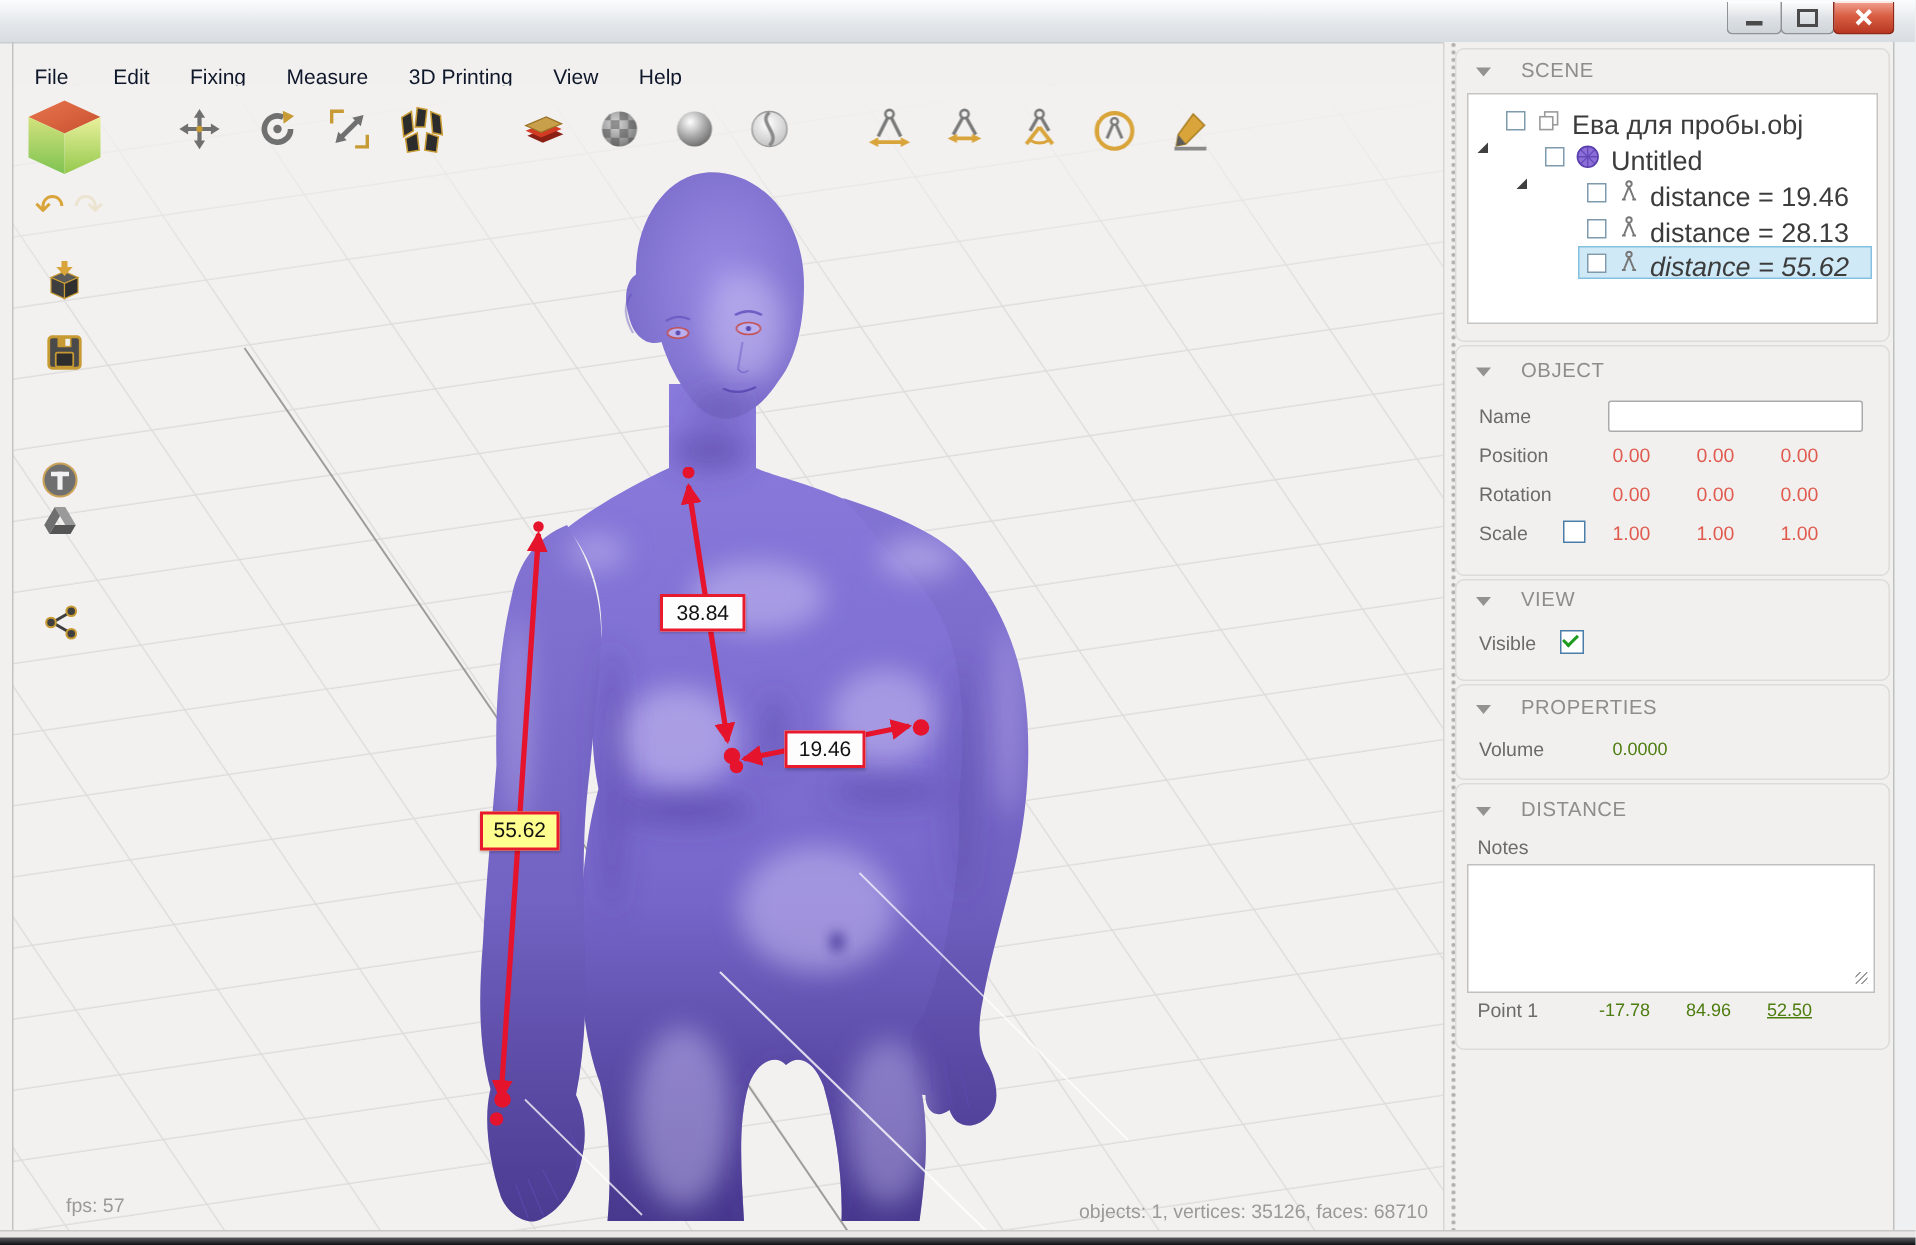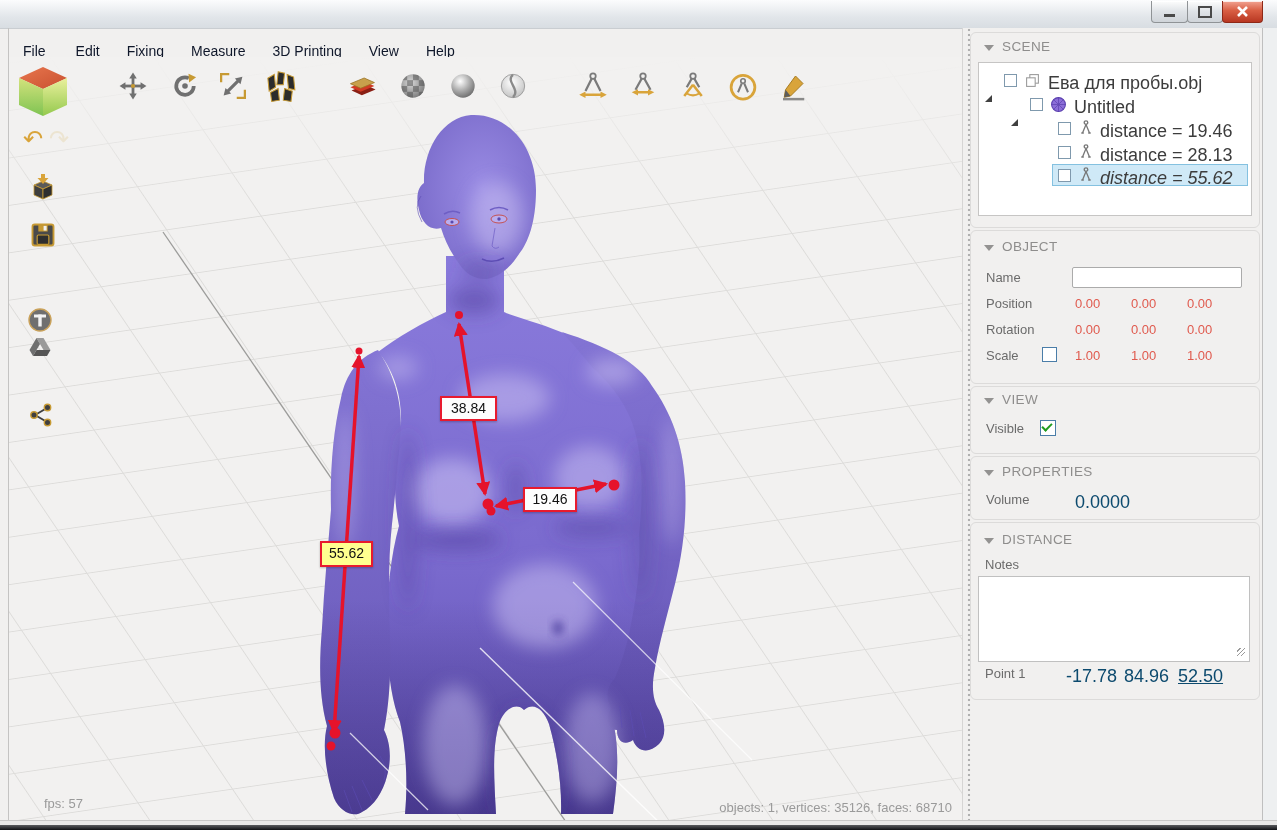--- a/index.html
+++ b/index.html
@@ -36,21 +36,21 @@
   #fps{left:44px;top:796px;color:#9a9a9a;font-size:13px;}
   #stats{left:700px;top:800px;width:252px;text-align:right;color:#9a9a9a;font-size:13px;}
 
   
   #splitter{left:962px;top:28px;width:12px;height:794px;background-color:#f1f0ef;background-image:radial-gradient(circle at 6px 2px,#b0b0b0 1.1px,transparent 1.6px);background-size:12px 5px;background-repeat:repeat-y;border-left:1px solid #d6d5d4;border-right:1px solid #d6d5d4;}
 
   
   #panel{left:974px;top:28px;width:288px;height:794px;background:#f1f0ef;}
   #panel-right-frame{left:1262px;top:28px;width:15px;height:794px;background:#eef0f1;border-left:1px solid #bfbfbf;}
   .section{border:1px solid #dcdbda;border-radius:6px;background:#f1f0ef;}
-  .sec-header{display:flex;align-items:center;gap:8px;color:#8e8d8c;font-size:13.5px;letter-spacing:.4px;}
+  .sec-header{display:flex;align-items:center;gap:20px;color:#8e8d8c;font-size:13.5px;letter-spacing:.4px;}
   .tri-down{width:0;height:0;border-left:5px solid transparent;border-right:5px solid transparent;border-top:6px solid #939291;margin-top:2px;}
   #sec-scene{left:970px;top:32px;width:288px;height:194px;}
   #sec-object{left:970px;top:230px;width:288px;height:152px;}
   #sec-view{left:970px;top:386px;width:288px;height:66px;}
   #sec-props{left:970px;top:456px;width:288px;height:62px;}
   #sec-dist{left:970px;top:522px;width:288px;height:176px;}
   .hdr-scene{left:984px;top:39px;}
   .hdr-object{left:984px;top:239px;}
   .hdr-view{left:984px;top:392px;}
   .hdr-props{left:984px;top:464px;}
@@ -58,21 +58,21 @@
 
   #tree-box{left:978px;top:62px;width:272px;height:152px;background:#fff;border:1px solid #c6c5c4;}
   .tree-label{font-size:18px;color:#3c3c3c;white-space:nowrap;}
   .expander{width:0;height:0;border-bottom:7px solid #404040;border-left:7px solid transparent;}
   .cb{width:13px;height:13px;background:#fff;border:1px solid #7f99ad;box-sizing:border-box;}
   .cb.blue{border-color:#4a7da8;}
   #tree-sel{left:1052px;top:164px;width:196px;height:22px;background:#cfe9f7;border:1px solid #84c1e0;box-sizing:border-box;}
 
   .flabel{font-size:13px;color:#6b6b6b;}
   .rval{font-size:13px;color:#e05a4e;}
-  .gval{font-size:18px;color:#0c4a6e;}
+  .gval{font-size:12px;color:#4d7c0f;}
   #name-input{left:1072px;top:267px;width:160px;height:19px;border:1px solid #ababab;border-radius:2px;background:#fff;font-size:13px;padding:0 4px;font-family:"Liberation Sans",sans-serif;}
   .checkmark{width:8px;height:4px;border-left:2px solid #1f9b1f;border-bottom:2px solid #1f9b1f;transform:rotate(-45deg);margin:2px 0 0 1px;}
   #notes-area{left:978px;top:576px;width:266px;height:80px;border:1px solid #c0c0c0;background:#fff;resize:none;font-family:"Liberation Sans",sans-serif;}
   #notes-grip{left:1237px;top:648px;width:8px;height:8px;background:repeating-linear-gradient(135deg,transparent 0 2px,#9a9a9a 2px 3px);}
 
   
   #frame-left{left:8px;top:28px;width:1px;height:794px;background:#c4c3c2;}
   #status-strip{left:0;top:820px;width:1277px;height:6px;background:#e9e8e7;border-top:1px solid #c9c8c7;}
   #bottom-bar{left:0;top:825px;width:1277px;height:5px;background:linear-gradient(#5a5b5e,#101114);}
 </style>

